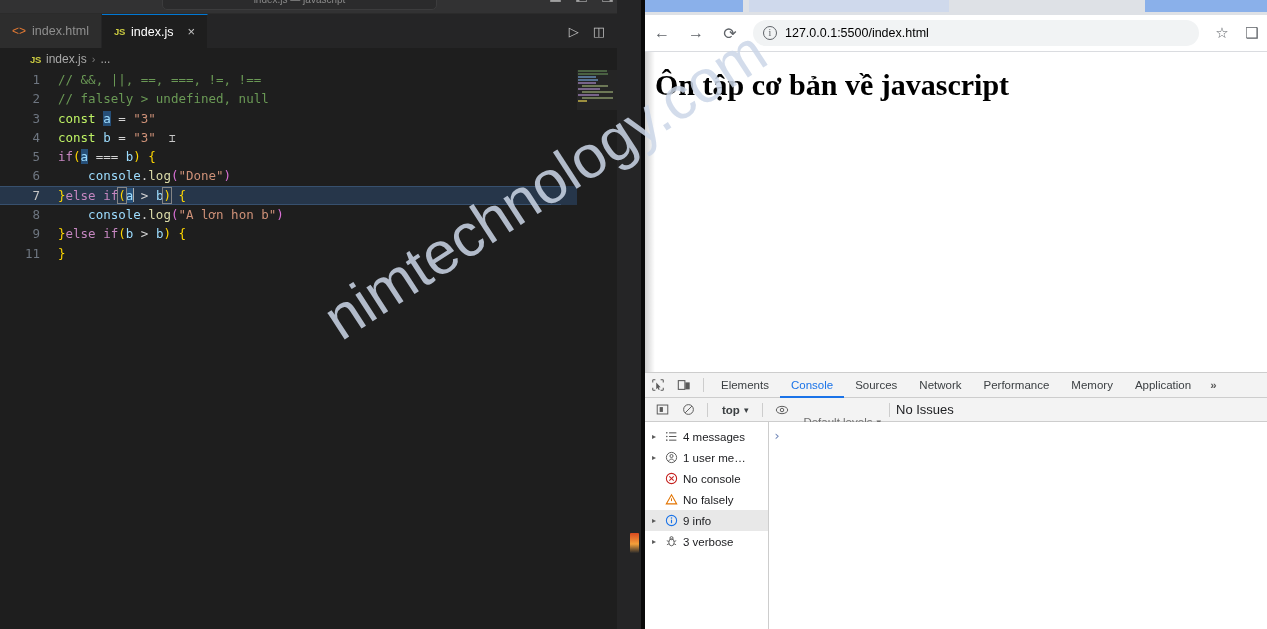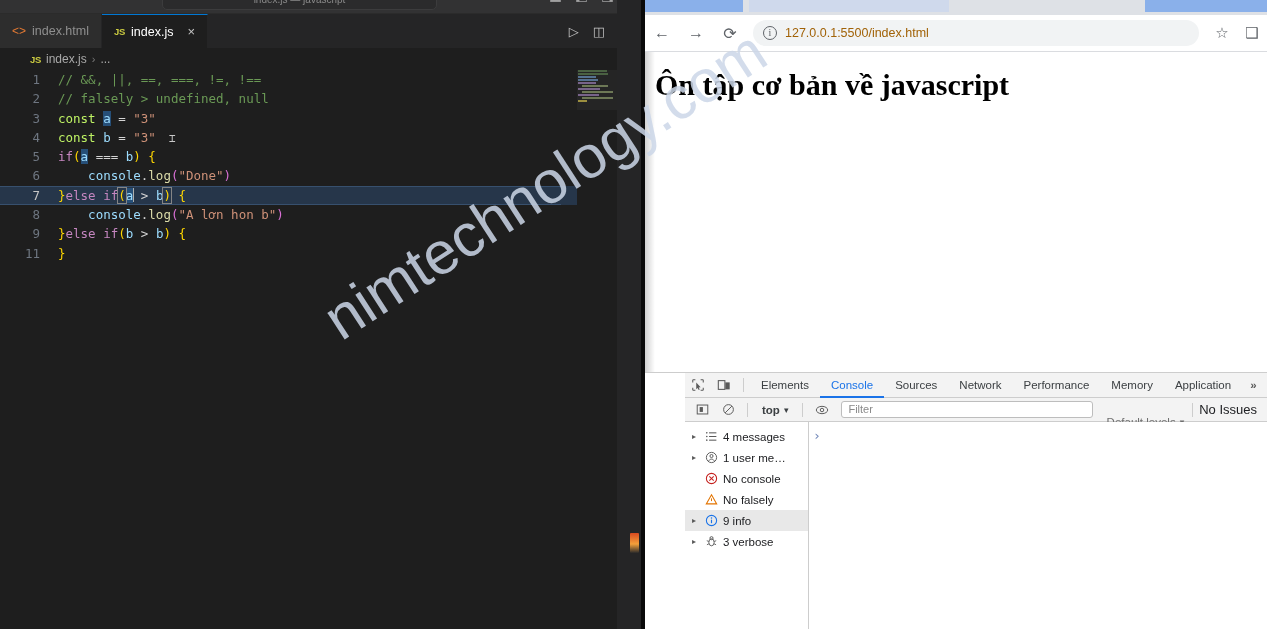--- a/index.html
+++ b/index.html
@@ -160,21 +160,21 @@
     flex: 1 1 auto; height: 26px; margin: 0 8px 0 6px;
     background: #f1f3f4; border-radius: 13px;
     display: flex; align-items: center; padding: 0 10px; gap: 8px;
   }
   .cr-omni-info {
     width: 14px; height: 14px; border-radius: 50%;
     border: 1.3px solid #5f6368; color: #5f6368; font-size: 10px;
     display: flex; align-items: center; justify-content: center;
     font-family: "Liberation Serif", serif; line-height: 1;
   }
-  .cr-url { font-size: 12.5px; color: #a16207; }
+  .cr-url { font-size: 12.5px; color: #000000; }
   .cr-star, .cr-ext {
     width: 30px; height: 30px; display: flex; align-items: center;
     justify-content: center; color: #5f6368; font-size: 15px; cursor: pointer;
   }
   .cr-toolbar-bottom {
     position: absolute; left: 0; top: 51px; width: 622px; height: 1px;
     background: #dadce0;
   }
 
   
@@ -198,21 +198,21 @@
     transform: rotate(-33deg); transform-origin: left center;
     font-size: 60px; color: #ccd7e8; opacity: .85;
     font-family: "Liberation Sans", sans-serif;
     white-space: nowrap; pointer-events: none; z-index: 40;
   }
 
   
   .devtools {
     position: absolute; left: 0; top: 372px; width: 622px; height: 257px;
     background: #ffffff; border-top: 1px solid #cdcdcd;
-    font-size: 11.5px; color: #202124; padding-left: 40px;
+    font-size: 11.5px; color: #202124;
   }
   .dt-tabbar {
     height: 25px; display: flex; align-items: center;
     border-bottom: 1px solid #cdcdcd; background: #f3f3f3; gap: 0;
   }
   .dt-iconbtn {
     width: 26px; height: 25px; display: flex; align-items: center;
     justify-content: center; color: #5a5a5a; cursor: pointer;
   }
   .dt-tabsep { width: 1px; height: 14px; background: #cdcdcd; margin: 0 6px; }
@@ -424,21 +424,20 @@
           <span style="font-weight:700;">top</span>
           <span style="font-size:9px;">▾</span>
         </div>
         <div class="dt-tabsep"></div>
         <div class="dt-iconbtn">
           <svg width="14" height="14" viewBox="0 0 16 16">
             <ellipse cx="8" cy="8" rx="6.5" ry="4.2" fill="none" stroke="#5a5a5a" stroke-width="1.1"></ellipse>
             <circle cx="8" cy="8" r="2" fill="none" stroke="#5a5a5a" stroke-width="1.1"></circle>
           </svg>
         </div>
-        <div class="dt-filter">Filter</div>
         <div class="dt-levels">
           <span>Default levels</span>
           <span style="font-size:9px;">▾</span>
         </div>
         <div class="dt-vsep"></div>
         <div class="dt-issues">No Issues</div>
       </div>
 
       <div class="dt-body">
         <div class="dt-sidebar" id="dt-sidebar">

